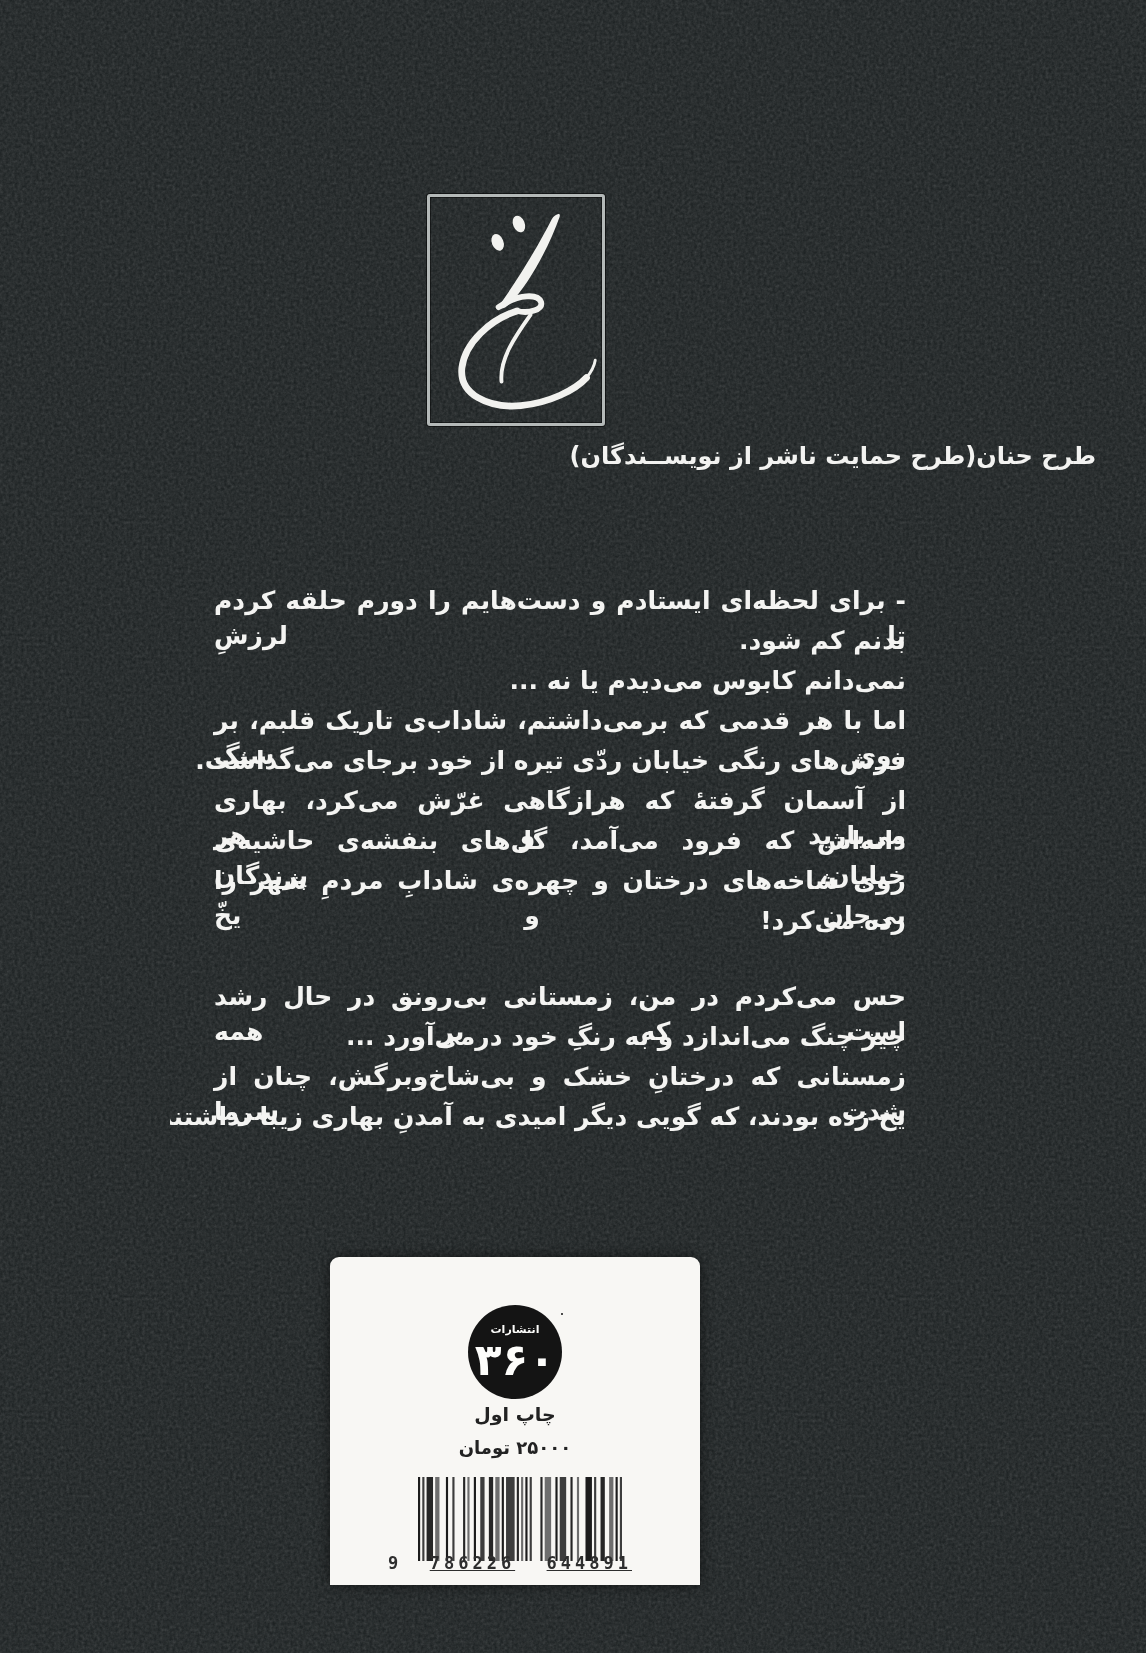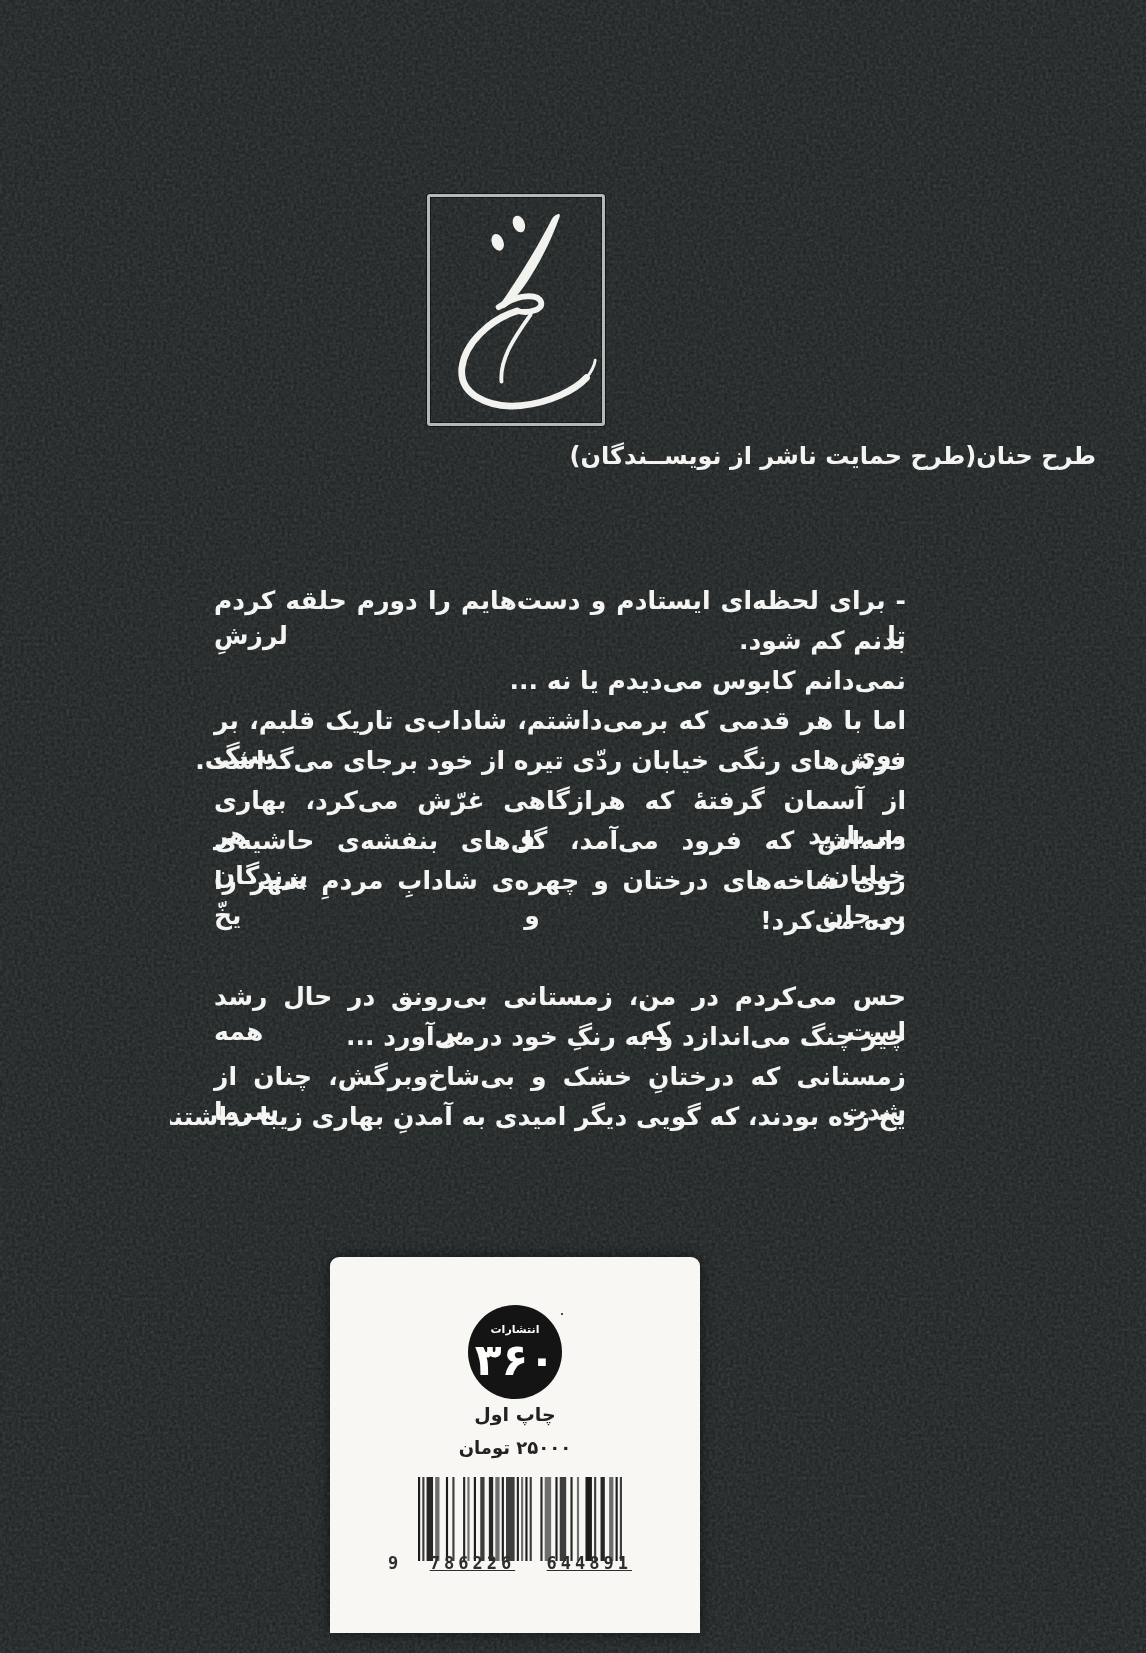--- a/index.html
+++ b/index.html
@@ -62,21 +62,21 @@
     text-align: justify;
     text-align-last: justify;
     -moz-text-align-last: justify;
   }
   .synopsis .para-gap { margin-top: 36px; }
 
   
   .panel {
     position: absolute;
     left: 330px; top: 1257px;
-    width: 370px; height: 376px;
+    width: 370px; height: 328px;
     background: #f8f7f4;
     border-radius: 9px 9px 0 0;
     box-shadow: 0 0 14px rgba(0,0,0,.55);
   }
   .pub-logo {
     position: absolute;
     top: 48px; left: 50%;
     transform: translateX(-50%);
     width: 94px; height: 94px;
     background: #141414;

